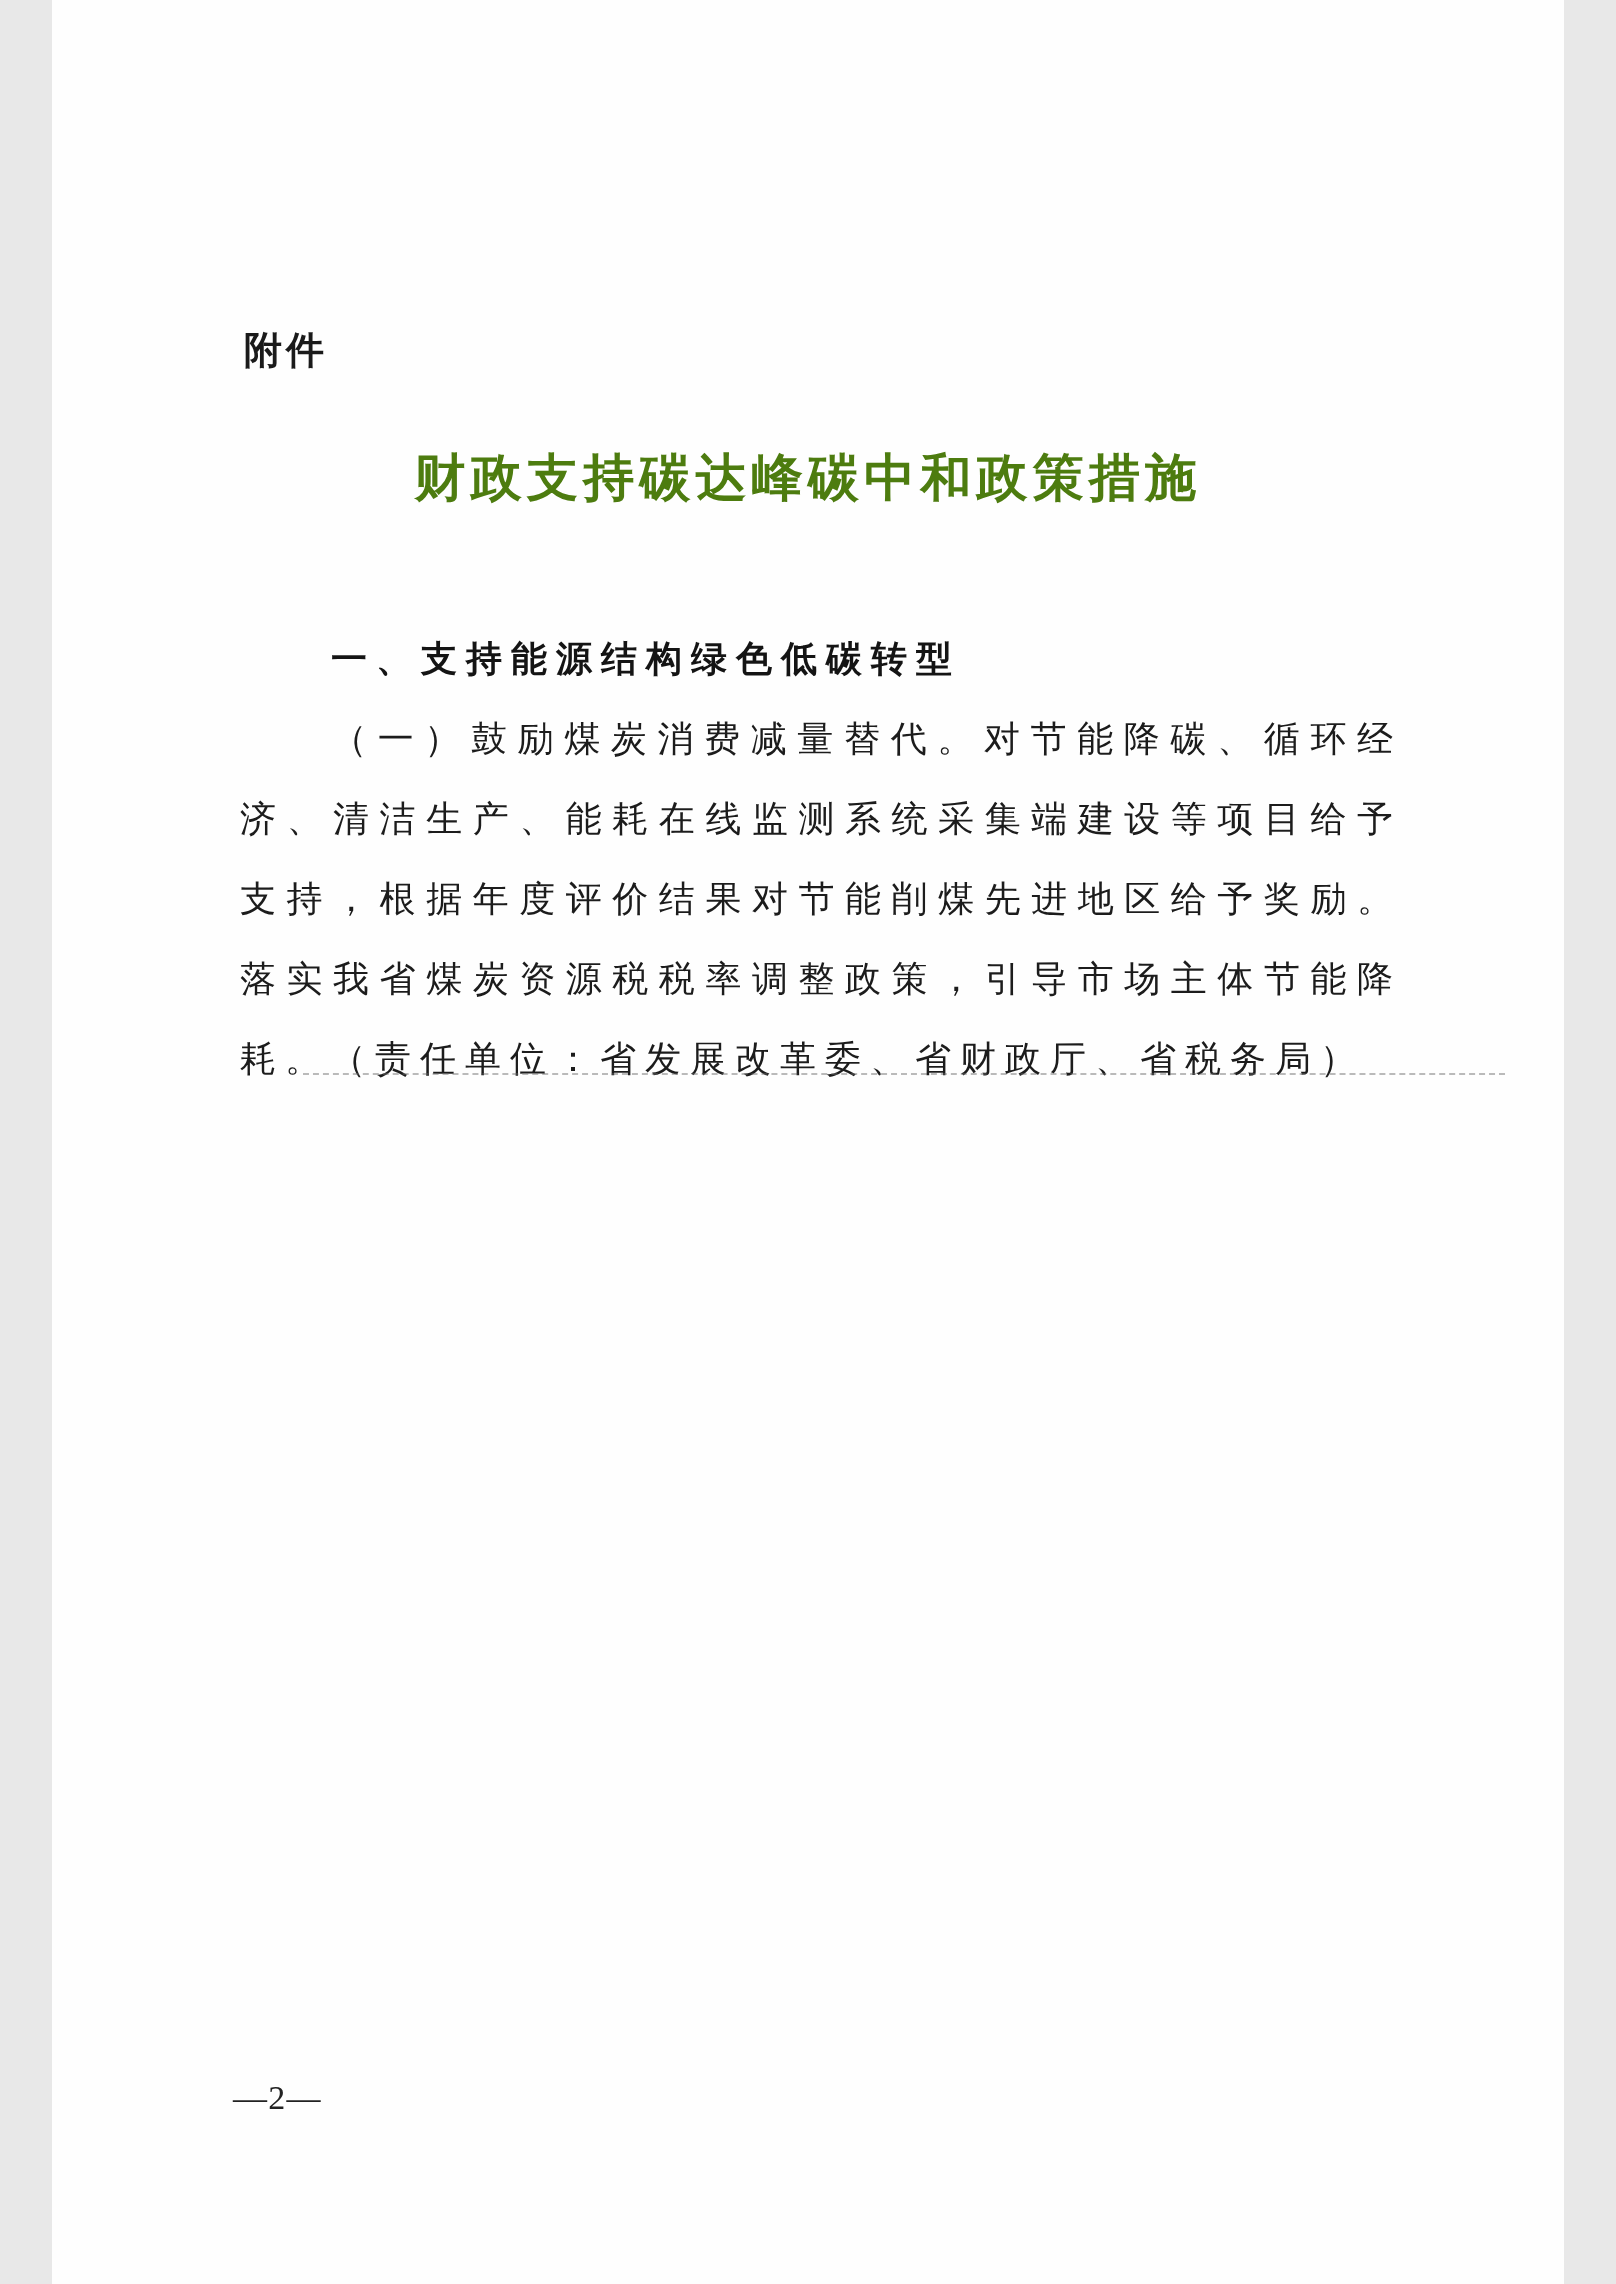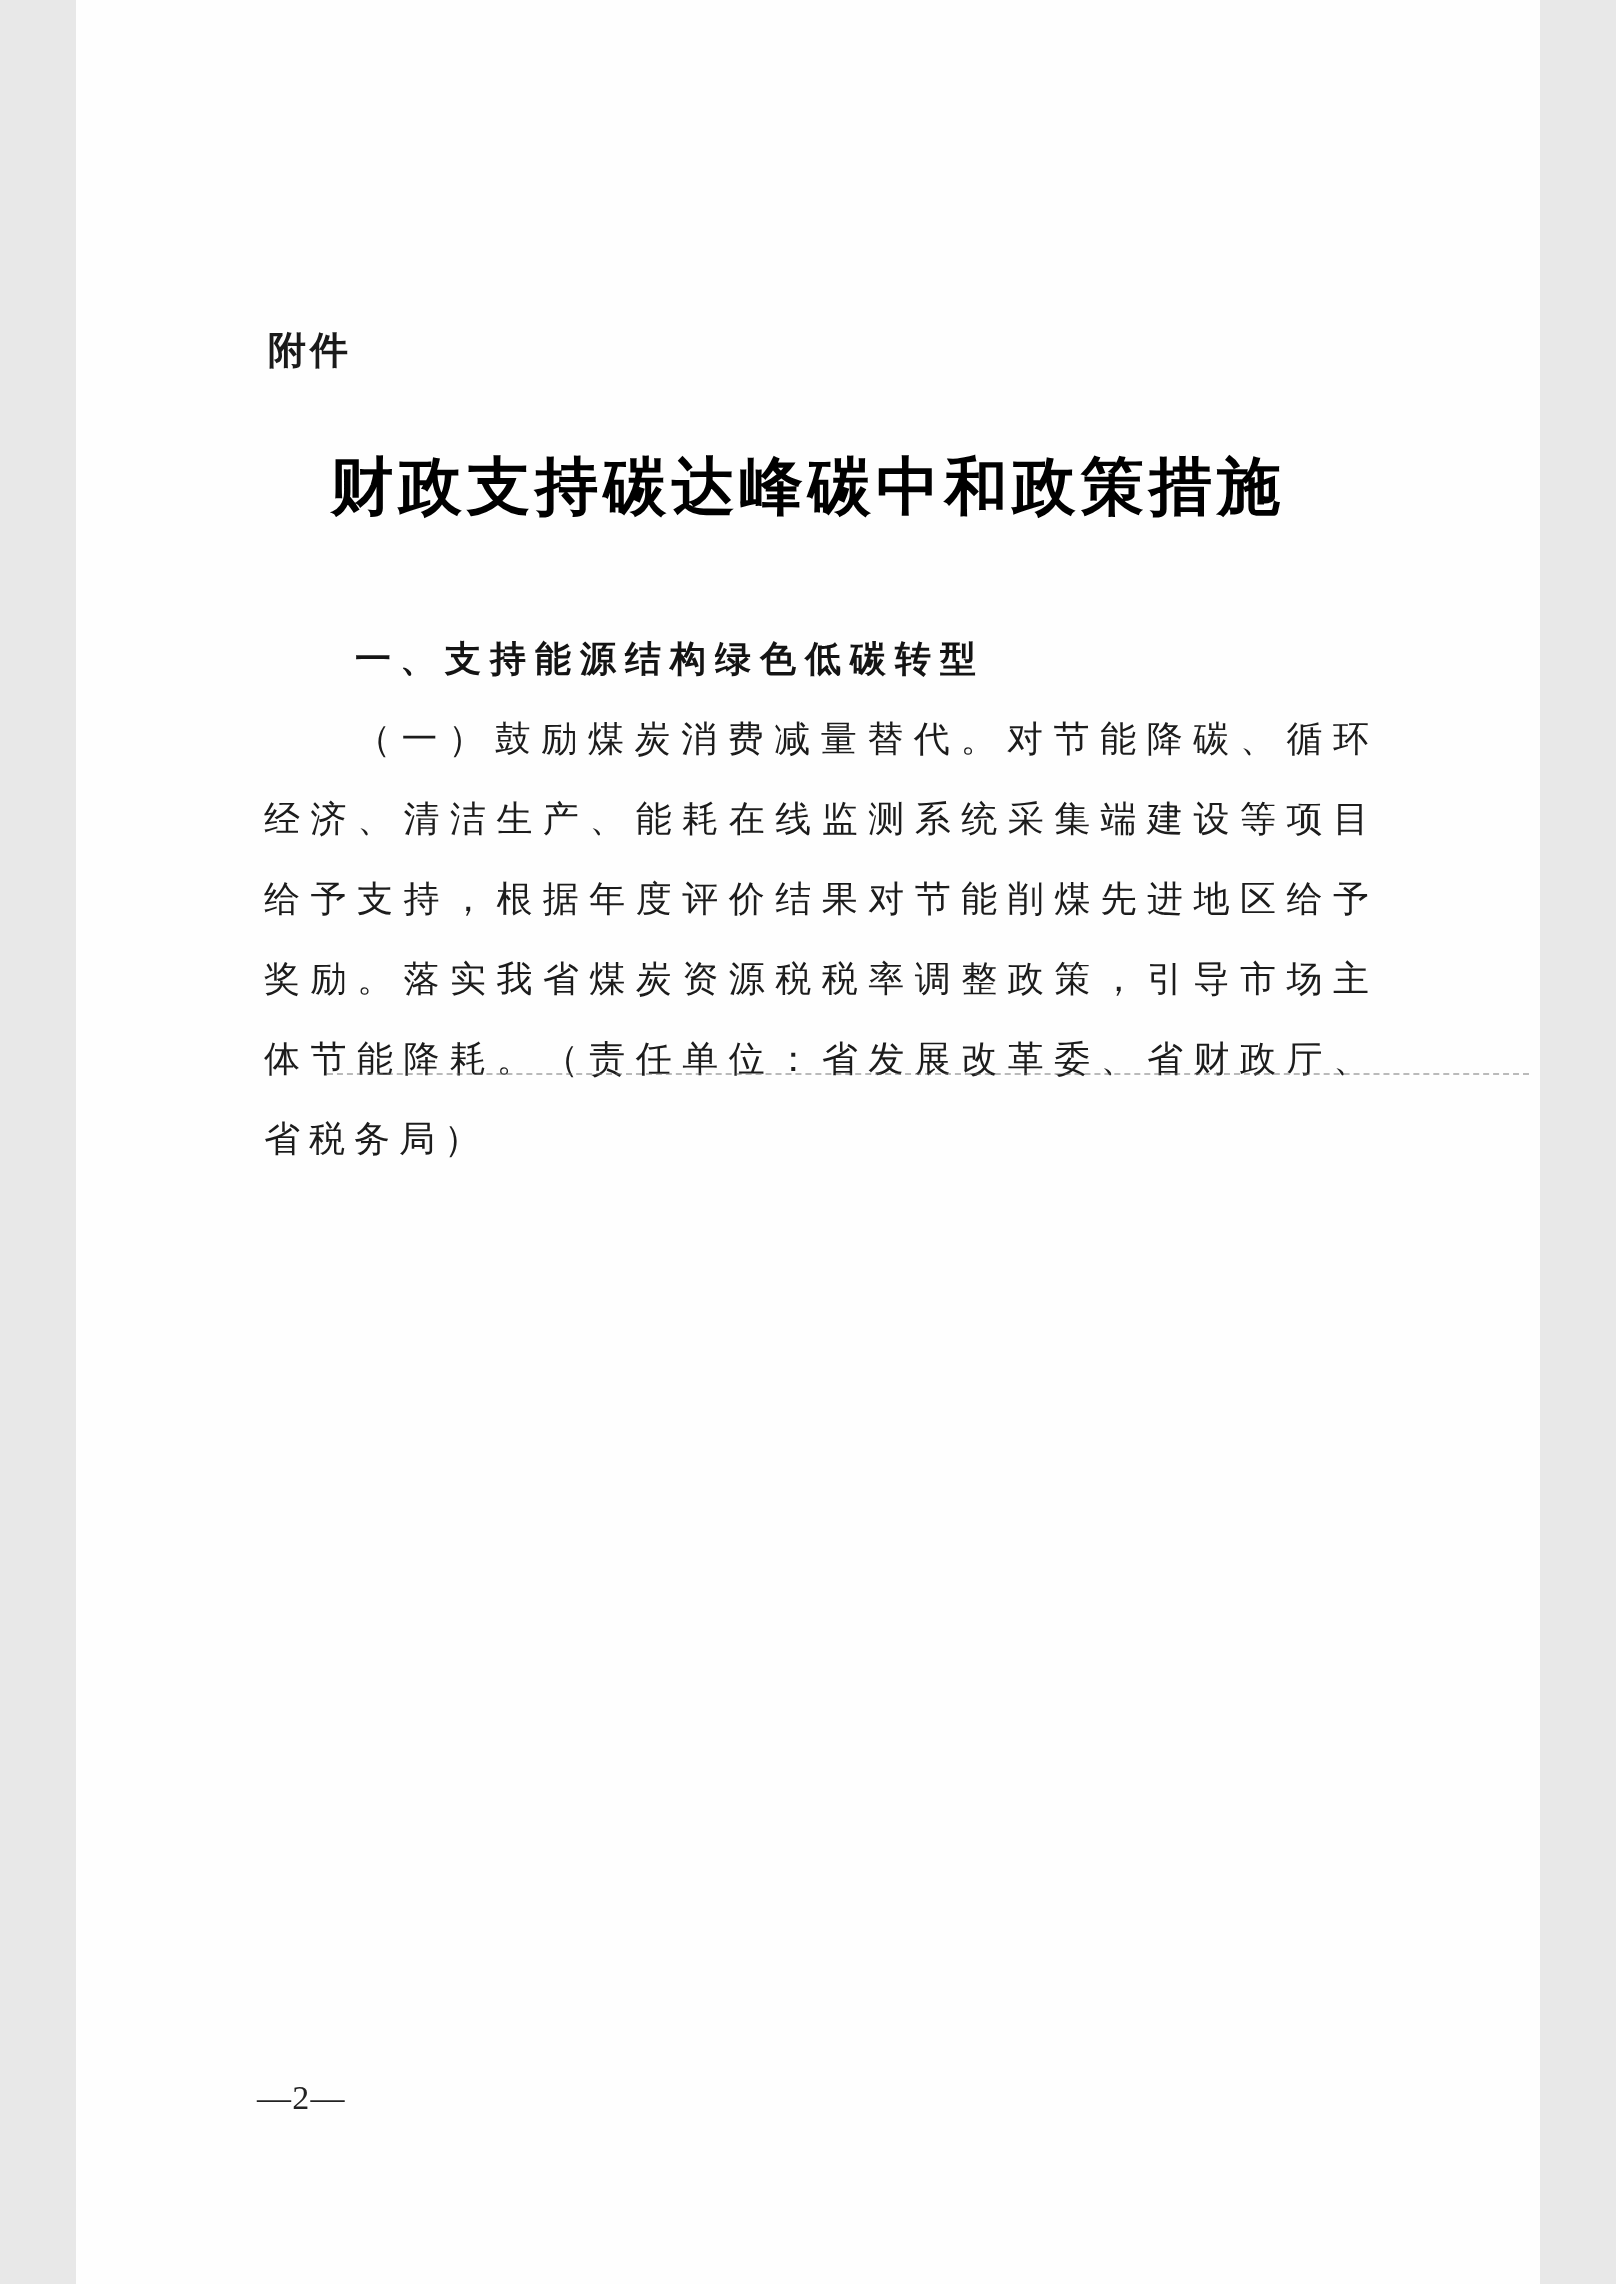--- a/index.html
+++ b/index.html
@@ -9,43 +9,44 @@
   }
   .page {
     position: relative;
     width: 1464px;
     height: 2284px;
     margin: 0 auto;
     background: #fefefe;
     color: #1c1c1c;
     font-family: "Liberation Serif", serif;
     overflow: hidden;
+    padding-left: 48px;
   }
   .attachment-label {
     position: absolute;
     left: 192px;
     top: 325px;
     font-family: "Liberation Sans", sans-serif;
     font-weight: bold;
     font-size: 38px;
     letter-spacing: 3.9px;
     color: #1a1a1a;
   }
   .doc-title {
     position: absolute;
     left: 0;
     right: 0;
     top: 444px;
     margin: 0;
     text-align: center;
     font-family: "Liberation Serif", serif;
     font-weight: bold;
-    font-size: 63px;
+    font-size: 51px;
     letter-spacing: 5.2px;
-    color: #000000;
+    color: #4d7c0f;
   }
   .doc-body {
     position: absolute;
     left: 188px;
     right: 162px;
     top: 619px;
     font-size: 36px;
     line-height: 80px;
     letter-spacing: 9px;
     text-align: justify;

